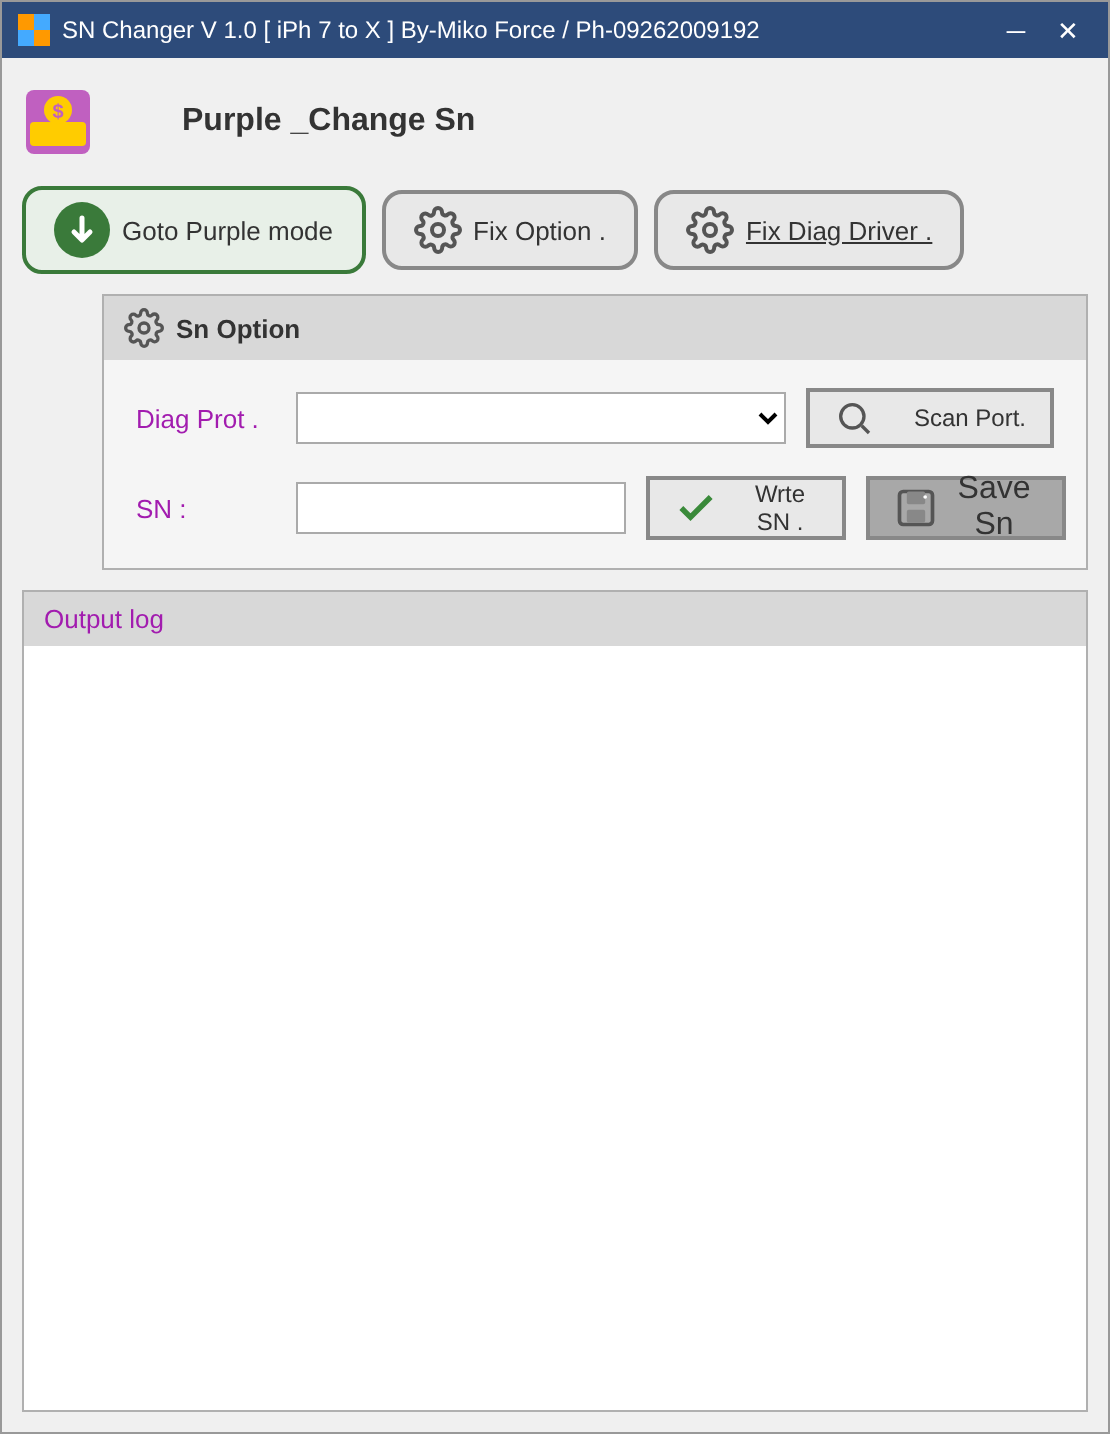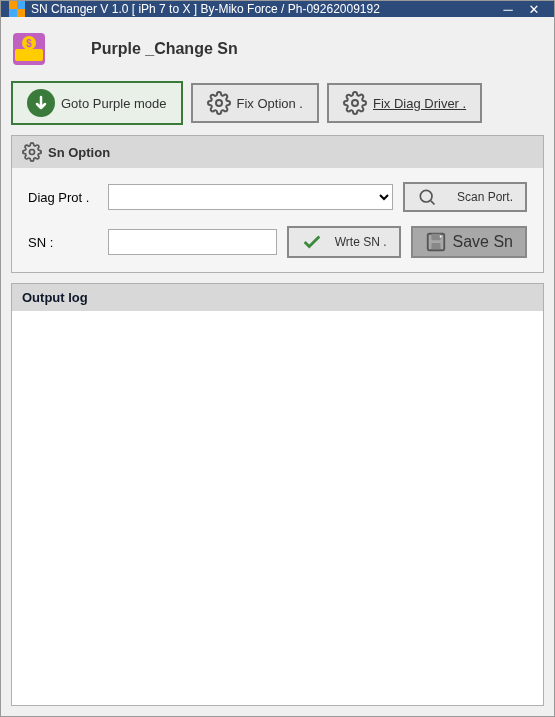--- a/index.html
+++ b/index.html
@@ -21,21 +21,21 @@
       height: 717px;
       background: #f0f0f0;
       border: 1px solid #999;
       display: flex;
       flex-direction: column;
     }
 
     .title-bar {
       background: #2d4b7a;
       color: white;
-      height: 16px;
+      height: 28px;
       display: flex;
       align-items: center;
       padding: 0 8px;
       justify-content: space-between;
       flex-shrink: 0;
     }
 
     .title-bar-left {
       display: flex;
       align-items: center;
@@ -122,21 +122,21 @@
     .btn {
       display: flex;
       align-items: center;
       gap: 6px;
       padding: 6px 14px;
       border: 2px solid #888;
       background: #e8e8e8;
       cursor: pointer;
       font-size: 13px;
       color: #333;
-      border-radius: 0;
+      border-radius: 10px;
     }
 
     .btn-goto {
       border-color: #3a7a3a;
       background: #e8f0e8;
       min-width: 160px;
     }
 
     .btn-goto .btn-icon-circle {
       width: 28px;
@@ -162,20 +162,21 @@
 
     .gear-icon {
       width: 24px;
       height: 24px;
       flex-shrink: 0;
     }
 
     .panel {
       border: 1px solid #b0b0b0;
       background: #f5f5f5;
+      margin-left: 40px;
     }
 
     .panel-header {
       background: #d8d8d8;
       padding: 6px 10px;
       display: flex;
       align-items: center;
       gap: 6px;
       font-size: 13px;
       font-weight: 600;
@@ -190,21 +191,21 @@
     }
 
     .form-row {
       display: flex;
       align-items: center;
       gap: 10px;
     }
 
     .form-label {
       font-size: 13px;
-      color: #000000;
+      color: #a21caf;
       width: 70px;
       flex-shrink: 0;
     }
 
     .form-select {
       flex: 1;
       height: 26px;
       border: 1px solid #aaa;
       background: white;
       font-size: 12px;
@@ -285,22 +286,22 @@
       background: #f5f5f5;
       flex: 1;
       display: flex;
       flex-direction: column;
     }
 
     .output-header {
       background: #d8d8d8;
       padding: 6px 10px;
       font-size: 13px;
-      font-weight: 700;
-      color: #0f172a;
+      font-weight: 400;
+      color: #a21caf;
     }
 
     .output-body {
       flex: 1;
       background: white;
       margin: 0;
     }
   </style>
 </head>
 <body>

